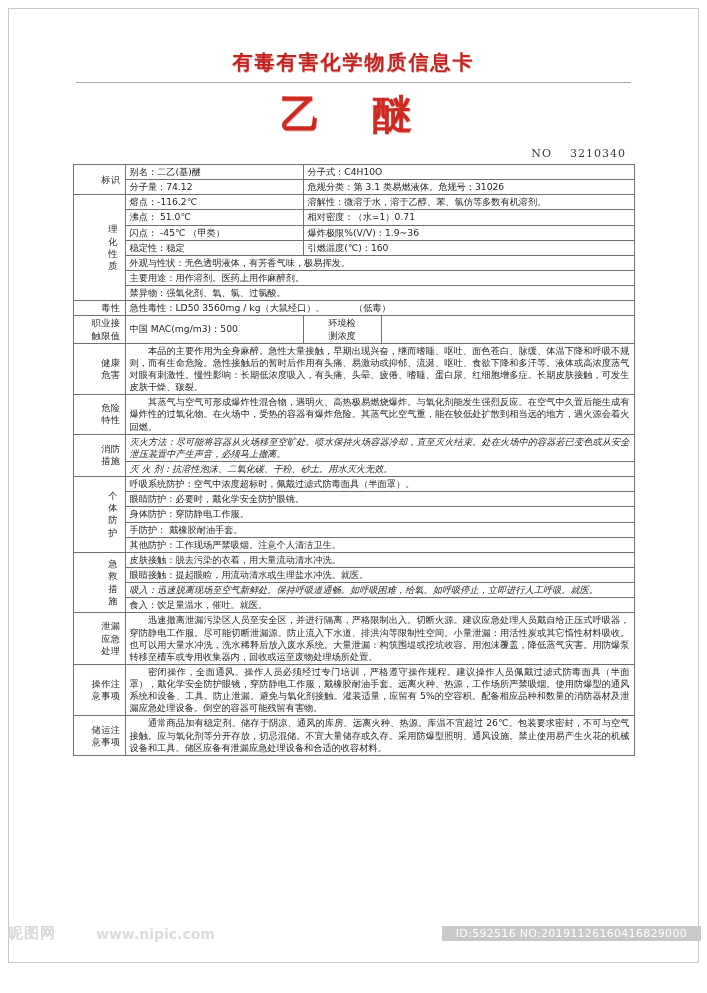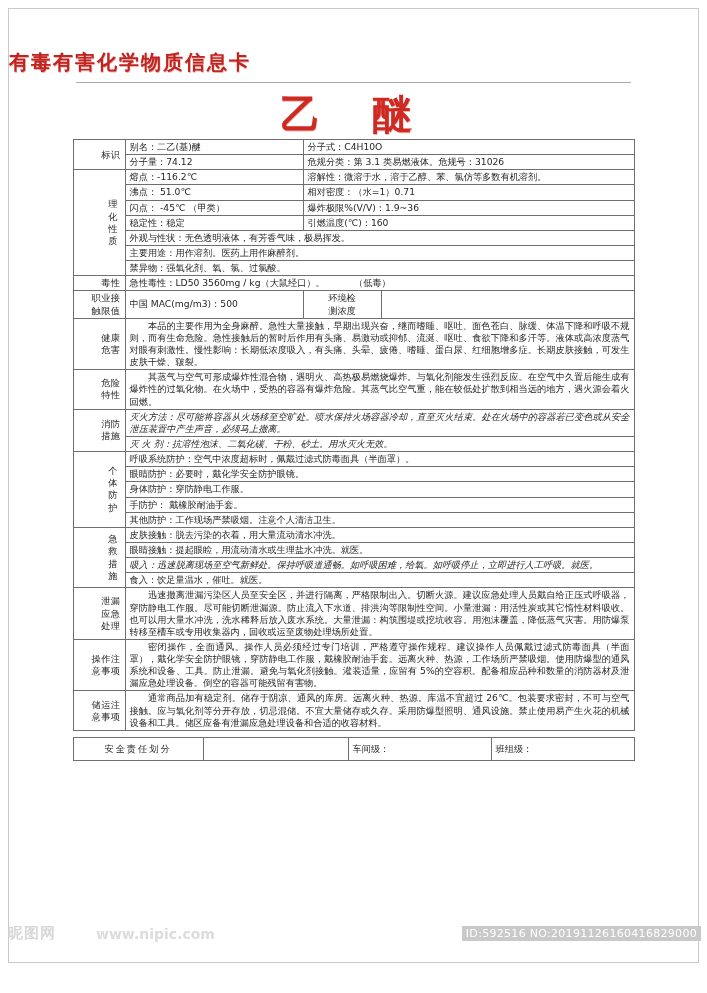--- a/index.html
+++ b/index.html
@@ -18,20 +18,21 @@
     position: absolute;
     left: 8px;
     top: 8px;
     width: 691px;
     height: 955px;
     border: 1px solid #c9c9c9;
     box-sizing: border-box;
     background: #fff;
   }
   .card-title {
+    text-align: center;
     color: #c1231f;
     font-weight: bold;
     font-size: 20px;
     letter-spacing: 2px;
     margin-top: 40px;
     text-shadow: 0.5px 0.5px 0 rgba(193,35,31,0.35);
   }
   .title-rule {
     width: 555px;
     margin: 6px auto 0 auto;
@@ -133,34 +134,39 @@
     letter-spacing: 0px;
     margin-left: 36px;
   }
   .wm-id {
     position: absolute;
     right: 6px;
     top: 4px;
     font-size: 11px;
     color: #ffffff;
     background: #c9c9c9;
-    padding: 1px 4px;
+    padding: 1px 14px;
     letter-spacing: 0.3px;
   }
 </style>
 </head>
 <body>
 
 <div class="page">
 
   <div class="card-title">有毒有害化学物质信息卡</div>
   <div class="title-rule"></div>
 
   <div class="chem-name">乙  醚</div>
 
+  <div class="no-line">
+    <span>NO</span>
+    &nbsp;&nbsp;
+    <span>3210340</span>
+  </div>
 
   <table class="sheet">
     <colgroup>
       <col style="width:52px">
       <col style="width:178px">
       <col style="width:78px">
       <col style="width:253px">
     </colgroup>
     <tbody>
 
@@ -285,26 +291,20 @@
   </table>
 
   <table class="sheet bottom-table" style="margin-top:6px;">
     <colgroup>
       <col style="width:130px">
       <col style="width:145px">
       <col style="width:143px">
       <col style="width:143px">
     </colgroup>
     <tbody>
-      <tr>
-        <td class="bottom-label">安全责任划分</td>
-        <td class="blank"></td>
-        <td>车间级：</td>
-        <td>班组级：</td>
-      </tr>
     </tbody>
   </table>
 
 </div>
 
 <div class="watermark-wrap">
   <span class="wm-logo">昵图网</span>
   <span class="wm-url">www.nipic.com</span>
   <span class="wm-id">ID:592516 NO:20191126160416829000</span>
 </div>

